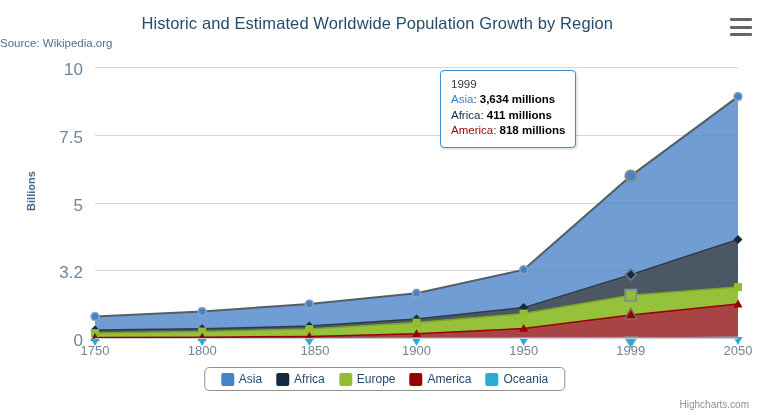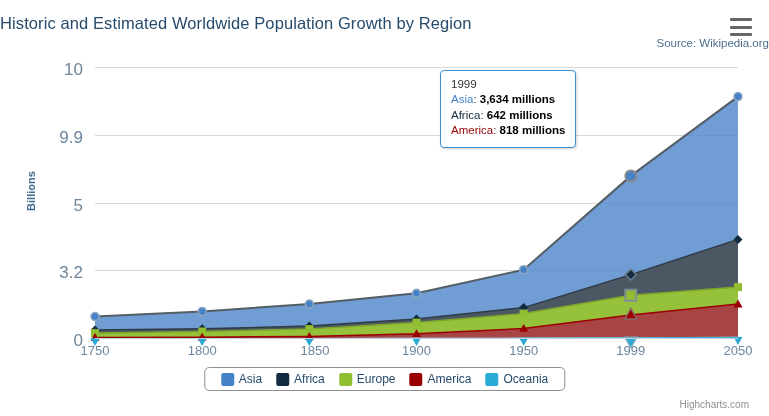--- a/index.html
+++ b/index.html
@@ -4,25 +4,25 @@
 <style>
   html,body{margin:0;padding:0;}
   body{
     width:769px;height:416px;overflow:hidden;background:#ffffff;
     font-family:"Liberation Sans", sans-serif;
   }
   #chart{position:relative;width:769px;height:416px;}
 
   
   .title{
-    position:absolute;left:0;top:14px;width:613px;text-align:left;
+    position:absolute;left:0;top:14px;width:613px;text-align:right;
     font-size:16.5px;color:#274b6d;letter-spacing:.1px;white-space:nowrap;
   }
   .subtitle{
-    position:absolute;left:0;top:37px;width:769px;text-align:right;
+    position:absolute;left:0;top:37px;width:769px;text-align:left;
     font-size:11.5px;color:#4e6e8f;
   }
 
   
   .export-btn{
     position:absolute;right:17px;top:18px;width:22px;height:18px;
     display:flex;flex-direction:column;justify-content:space-between;
     cursor:pointer;
   }
   .export-btn span{display:block;height:3px;background:#666;border-radius:1px;}
@@ -101,21 +101,21 @@
   <div class="export-btn">
     <span></span>
     <span></span>
     <span></span>
   </div>
 
   <div class="ytick-wrap">
     <div class="ytick" style="top:271px">0</div>
     <div class="ytick" style="top:203.25px">3.2</div>
     <div class="ytick" style="top:135.5px">5</div>
-    <div class="ytick" style="top:67.75px">9.9</div>
+    <div class="ytick" style="top:67.75px">7.5</div>
     <div class="ytick" style="top:0px">10</div>
   </div>
   <div class="yaxis-title">Billions</div>
 
   <div class="plot">
     <div class="gridline" style="top:0px"></div>
     <div class="gridline" style="top:67.75px"></div>
     <div class="gridline" style="top:135.5px"></div>
     <div class="gridline" style="top:203.25px"></div>
     <div class="gridline zero" style="top:271px"></div>
@@ -204,21 +204,21 @@
     <div class="xtick" style="left:535.83px">1999</div>
     <div class="xtick" style="left:643px">2050</div>
   </div>
 
   <div class="tooltip">
     <div class="tt-header">1999</div>
     <div class="tt-row">
       <span class="tt-name" style="color:#4682c8">Asia</span><span>: </span><span class="tt-val">3,634 millions</span>
     </div>
     <div class="tt-row">
-      <span class="tt-name" style="color:#122b40">Africa</span><span>: </span><span class="tt-val">642 millions</span>
+      <span class="tt-name" style="color:#122b40">Africa</span><span>: </span><span class="tt-val">411 millions</span>
     </div>
     <div class="tt-row">
       <span class="tt-name" style="color:#9b0000">America</span><span>: </span><span class="tt-val">818 millions</span>
     </div>
   </div>
 
   <div class="legend">
     <div class="legend-item">
       <span class="swatch" style="background:#4682c8"></span>
       <span>Asia</span>

